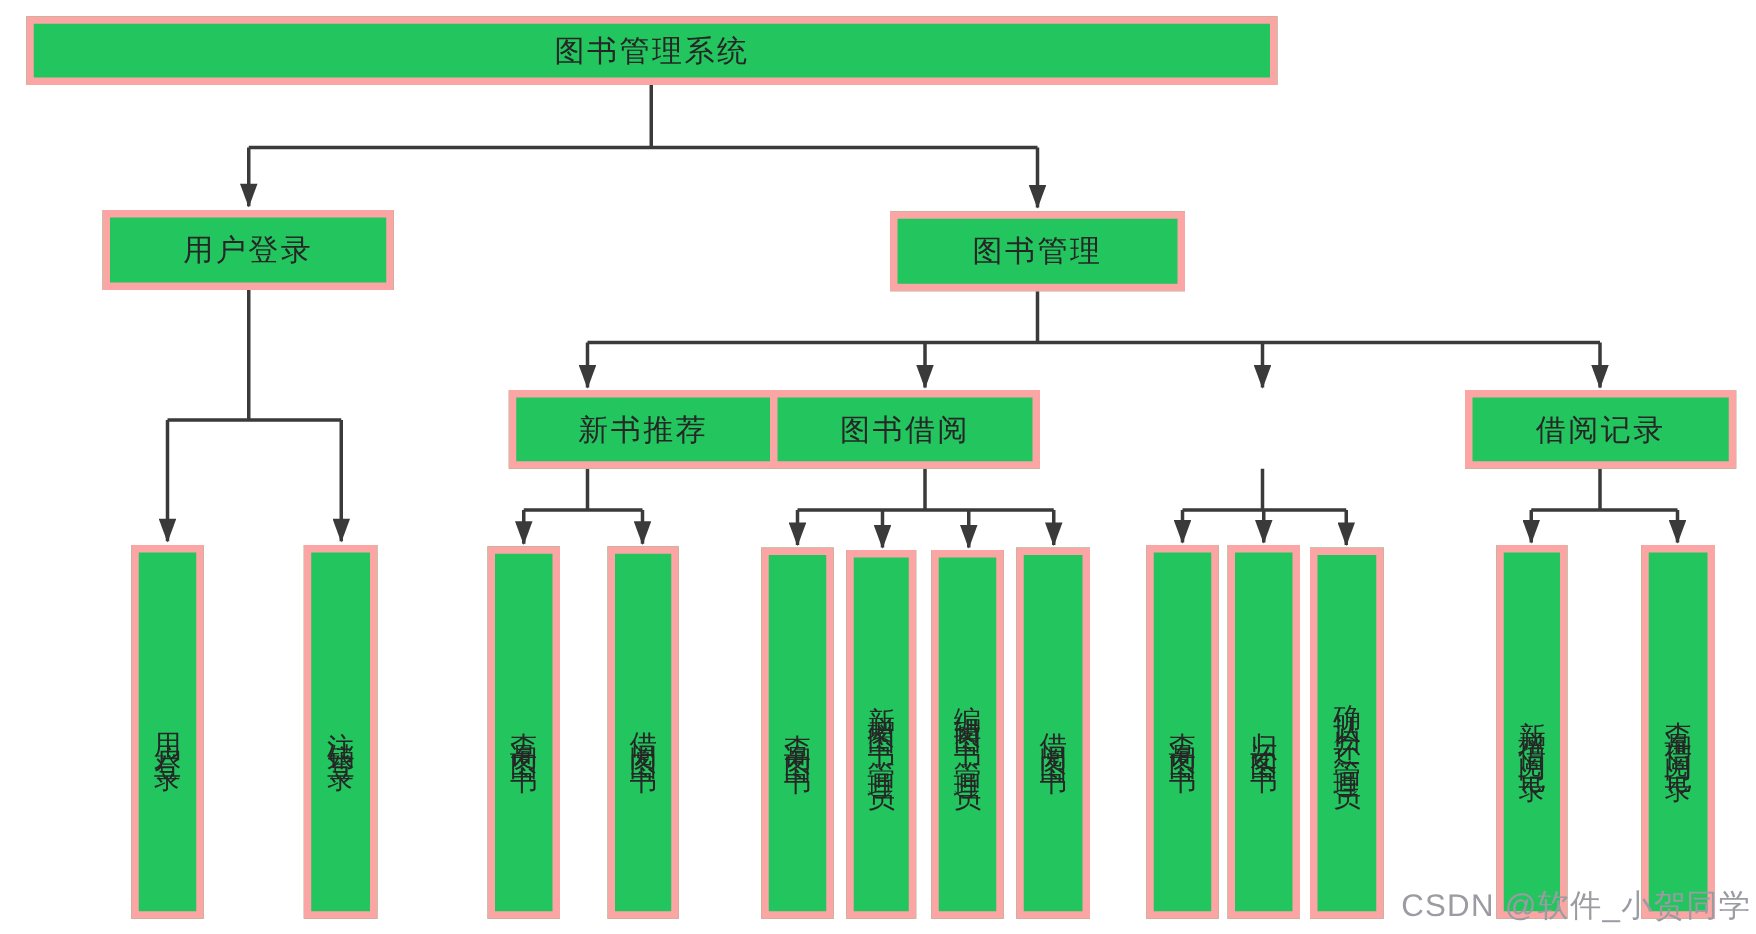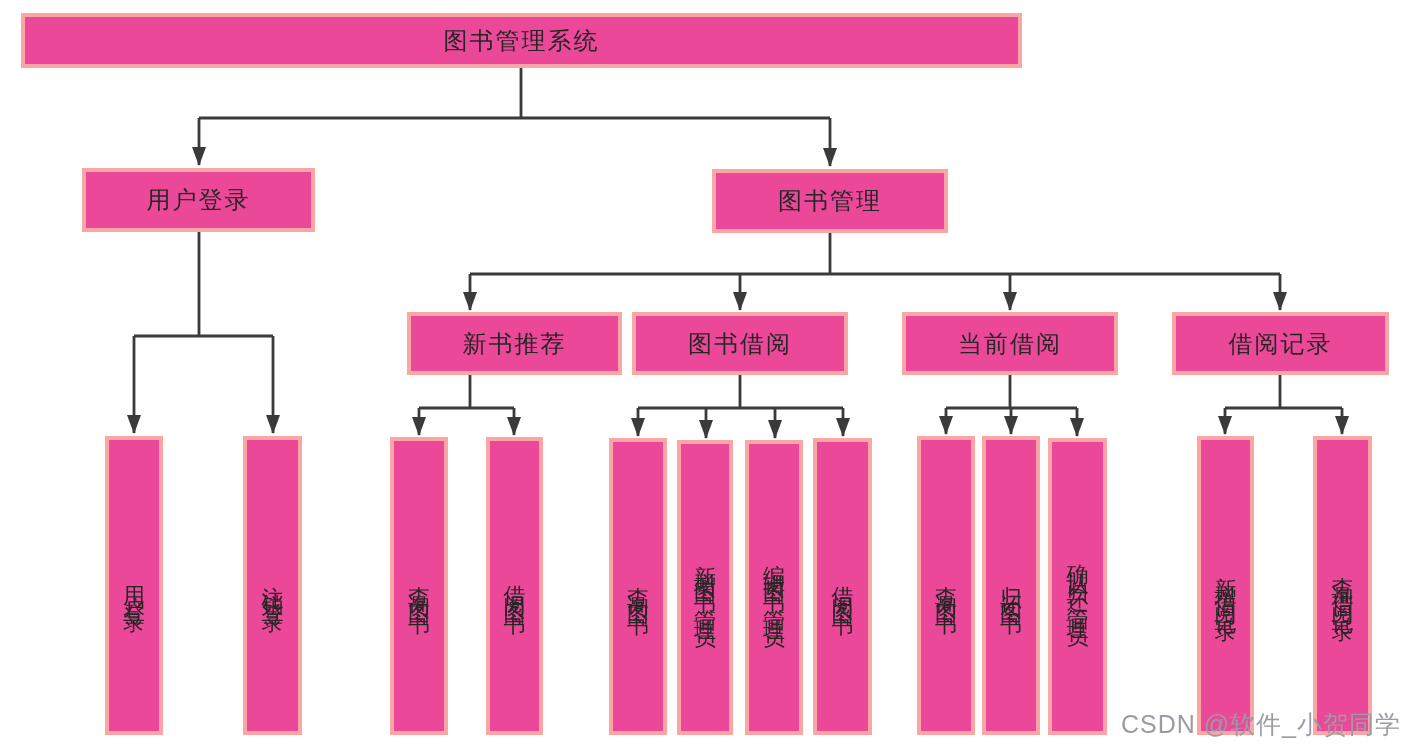--- a/index.html
+++ b/index.html
@@ -24,22 +24,22 @@
     width: 1405px; height: 747px;
   }
   .connectors path.ln {
     fill: none;
     stroke: var(--line);
     stroke-width: 2.8;
   }
   .connectors .ah-tri { fill: var(--line); stroke: none; }
   .box {
     position: absolute;
-    background: #ec4899;
-    border: 4px solid #fca5a5;
+    background: #22c55e;
+    border: 6px solid #fca5a5;
     display: flex;
     align-items: center;
     justify-content: center;
     color: var(--text);
   }
   .box.h {
     font-size: 24px;
     letter-spacing: 2px;
     white-space: nowrap;
   }
@@ -107,22 +107,21 @@
     <path class="ln" d="M1225,408 V434" marker-end="url(#ah)"></path>
     <path class="ln" d="M1342,408 V434" marker-end="url(#ah)"></path>
   </svg>
 
   <div class="box h" style="left:21px; top:13px; width:1001px; height:55px;">图书管理系统</div>
 
   <div class="box h" style="left:82px; top:168px; width:233px; height:64px;">用户登录</div>
   <div class="box h" style="left:712px; top:169px; width:236px; height:64px;text-align:right;">图书管理</div>
 
   <div class="box h" style="left:362px; top:312px; width:215px; height:63px;margin-left:45px;">新书推荐</div>
-  <div class="box h" style="left:632px; top:312px; width:216px; height:63px;">图书借阅</div>
-  <div class="box h" style="left:902px; top:312px; width:216px; height:63px;">当前借阅</div>
+  <div class="box h" style="left:616px; top:312px; width:216px; height:63px;">图书借阅</div>
   <div class="box h" style="left:1172px; top:312px; width:217px; height:63px;">借阅记录</div>
 
   <div class="box v" style="left:105px; top:436px; width:58px; height:299px;">用户登录</div>
   <div class="box v" style="left:243px; top:436px; width:59px; height:299px;">注销登录</div>
 
   <div class="box v" style="left:390px; top:437px; width:58px; height:298px;">查询图书</div>
   <div class="box v" style="left:486px; top:437px; width:57px; height:298px;">借阅图书</div>
 
   <div class="box v" style="left:609px; top:438px; width:58px; height:297px;">查询图书</div>
   <div class="box v" style="left:677px; top:440px; width:56px; height:295px;">新增图书（管理员）</div>

